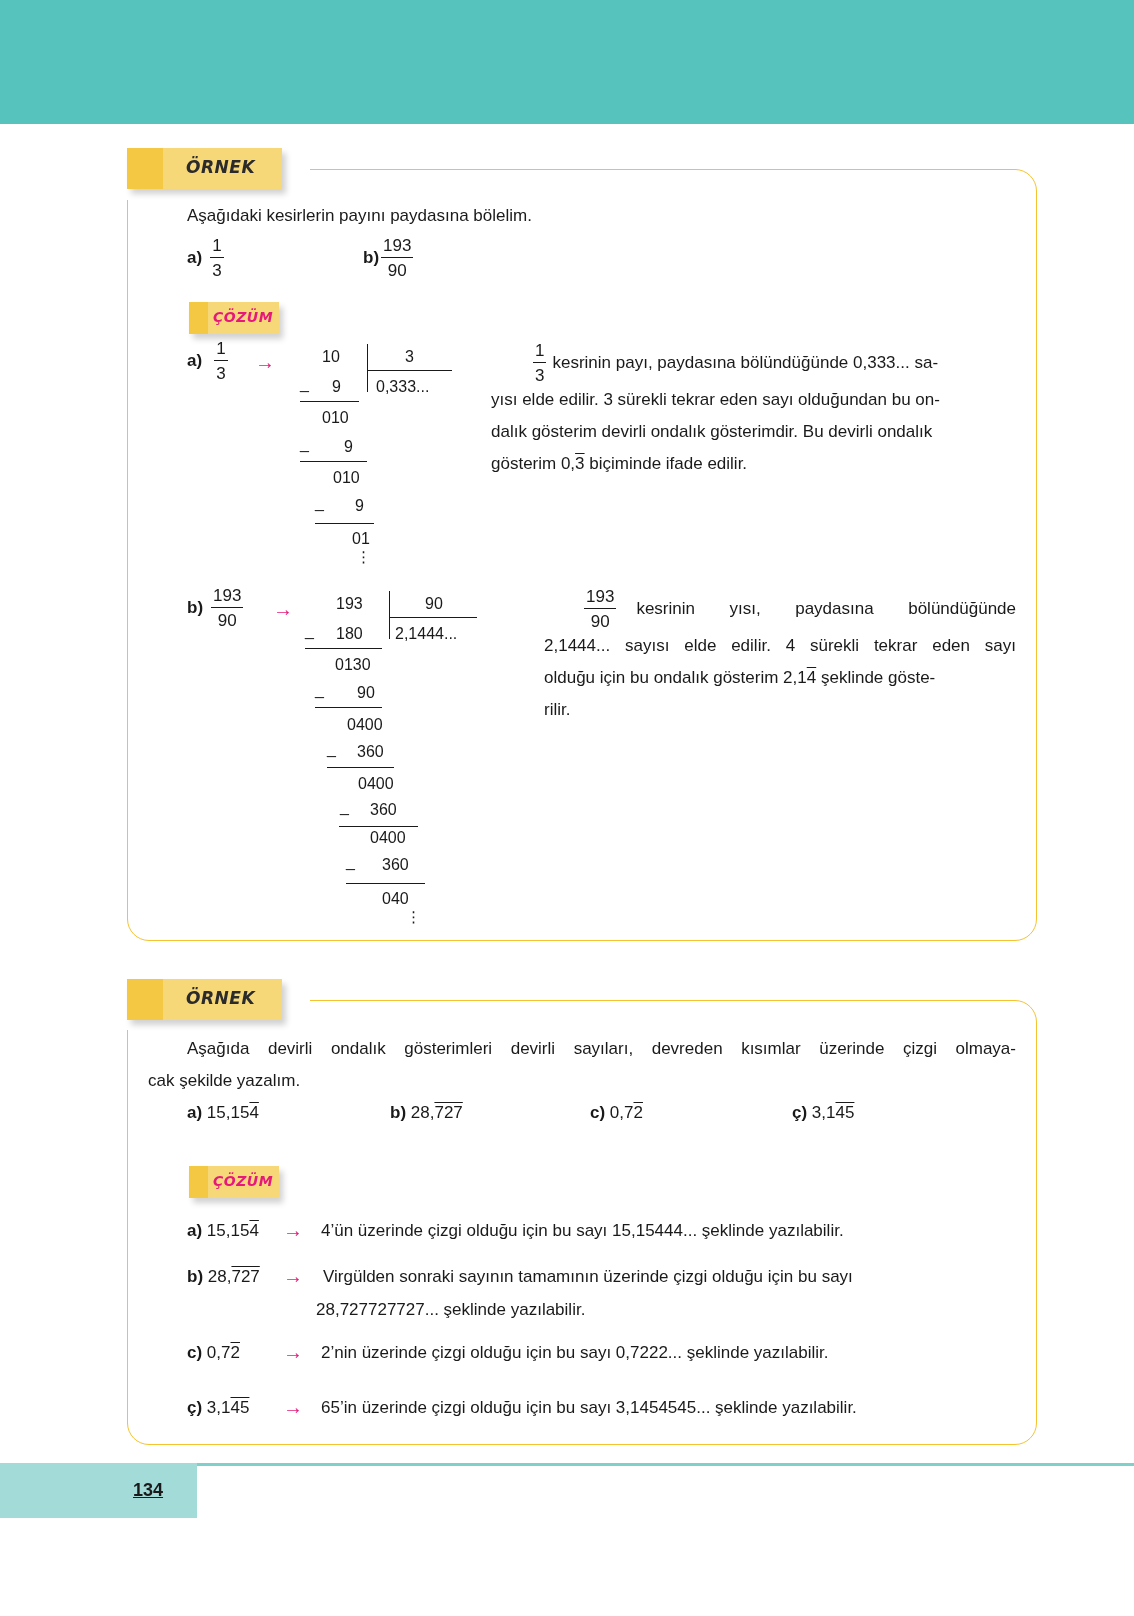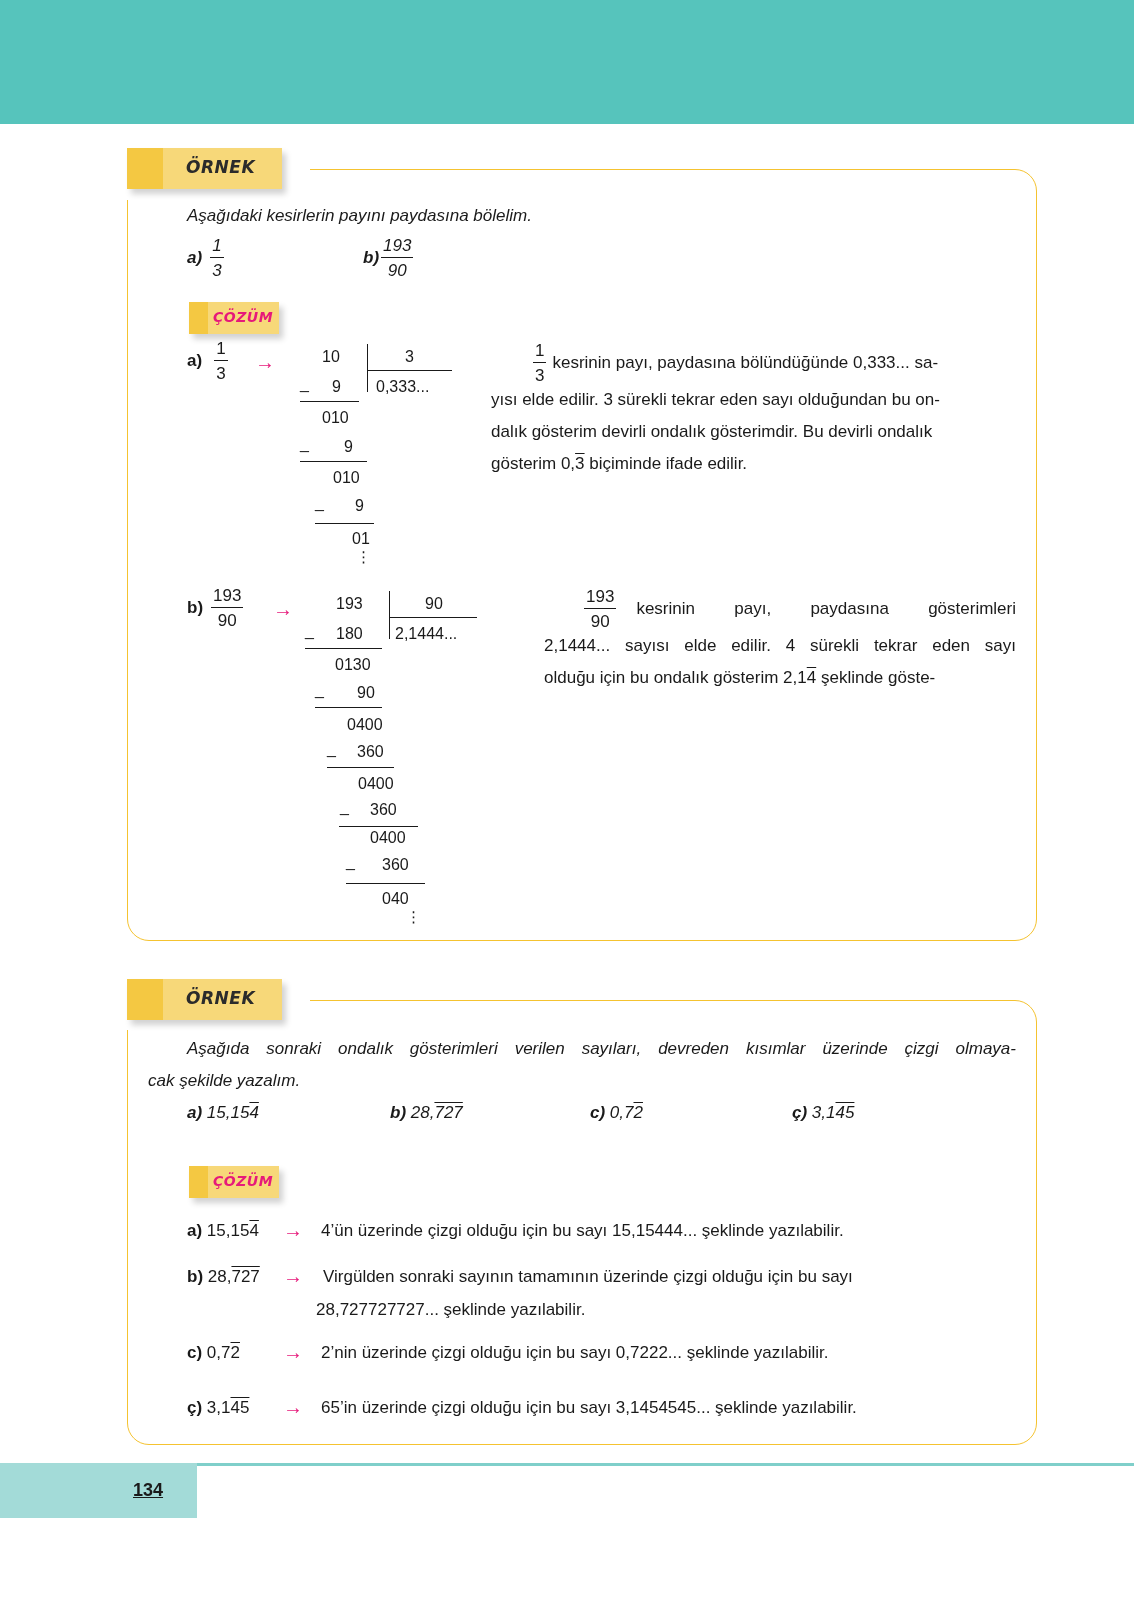--- a/index.html
+++ b/index.html
@@ -10,21 +10,21 @@
   .card-top-mask{background:#fff;}
   .tab{background:#f7d879;box-shadow:4px 5px 6px rgba(0,0,0,0.18);}
   .tab .strip{position:absolute;left:0;top:0;bottom:0;width:36px;background:#f4c842;}
   .tab-label{position:absolute;font-family:"DejaVu Sans",sans-serif;font-weight:bold;font-style:italic;letter-spacing:0.5px;}
   .ornek{color:#2b2b2b;font-size:17px;}
   .cozum{color:#e6197a;font-size:14px;}
   .frac{display:inline-flex;flex-direction:column;align-items:center;vertical-align:middle;line-height:1;}
   .frac .num{padding:0 2px 3px;border-bottom:1.3px solid #1a1a1a;}
   .frac .den{padding-top:4px;}
   .txt{font-size:17px;line-height:32px;}
-  .it{font-style:italic;}
+  .it{}
   .b{font-weight:bold;}
   .ov{text-decoration:overline;}
   .arrow{color:#e6197a;font-size:20px;}
   .ld{font-size:16px;}
   .hline{background:#1a1a1a;height:1.3px;}
   .vline{background:#1a1a1a;width:1.3px;}
   .just{text-align:justify;text-align-last:left;}
   .footer-box{left:0;top:1463px;width:197px;height:55px;background:#a3dbd8;}
   .footer-line{left:197px;top:1463px;width:937px;height:3px;background:#7fcfca;}
 </style>
@@ -150,35 +150,36 @@
   <span class="abs ld" style="left:382px;top:890px;">040</span>
   <span class="abs ld" style="left:406px;top:908px;font-size:15px;">⋮</span>
 </div>
 
 <div class="abs" style="left:544px;top:588px;width:472px;">
   <div class="txt" style="display:flex;align-items:center;">
     <span class="frac" style="margin-left:40px;margin-right:20px;font-size:17px;">
         <span class="num">193</span>
         <span class="den">90</span>
       </span>
-    <span style="flex:1;text-align:justify;text-align-last:justify;word-spacing:8px;">kesrinin payı, paydasına gösterimleri</span>
+    <span style="flex:1;text-align:justify;text-align-last:justify;word-spacing:8px;">kesrinin yısı, paydasına bölündüğünde</span>
   </div>
   <div class="txt just" style="text-align-last:justify;">2,1444... sayısı elde edilir. 4 sürekli tekrar eden sayı</div>
   <div class="txt"><span>olduğu için bu ondalık gösterim 2,1</span><span class="ov">4</span><span> şeklinde göste-</span></div>
+  <div class="txt">rilir.</div>
 </div>
 
 <div class="abs card" style="left:127px;top:1000px;width:908px;height:443px;"></div>
 <div class="abs card-top-mask" style="left:120px;top:990px;width:190px;height:40px;"></div>
 <div class="abs tab" style="left:127px;top:979px;width:155px;height:41px;">
   <div class="strip"></div>
   <span class="tab-label ornek" style="left:59px;top:9px;">ÖRNEK</span>
 </div>
 
 <div class="abs txt it" style="left:148px;top:1033px;width:868px;">
-  <div style="text-indent:39px;text-align:justify;text-align-last:justify;">Aşağıda sonraki ondalık gösterimleri verilen sayıları, devreden kısımlar üzerinde çizgi olmaya-</div>
+  <div style="text-indent:39px;text-align:justify;text-align-last:justify;">Aşağıda devirli ondalık gösterimleri devirli sayıları, devreden kısımlar üzerinde çizgi olmaya-</div>
   <div>cak şekilde yazalım.</div>
 </div>
 
 <div class="abs it" style="left:187px;top:1103px;font-size:17px;">
   <span class="abs" style="left:0;white-space:nowrap;"><span class="b">a)</span> <span>15,15</span><span class="ov">4</span></span>
   <span class="abs" style="left:203px;white-space:nowrap;"><span class="b">b)</span> <span>28,</span><span class="ov">727</span></span>
   <span class="abs" style="left:403px;white-space:nowrap;"><span class="b">c)</span> <span>0,7</span><span class="ov">2</span></span>
   <span class="abs" style="left:605px;white-space:nowrap;"><span class="b">ç)</span> <span>3,1</span><span class="ov">45</span></span>
 </div>
 

